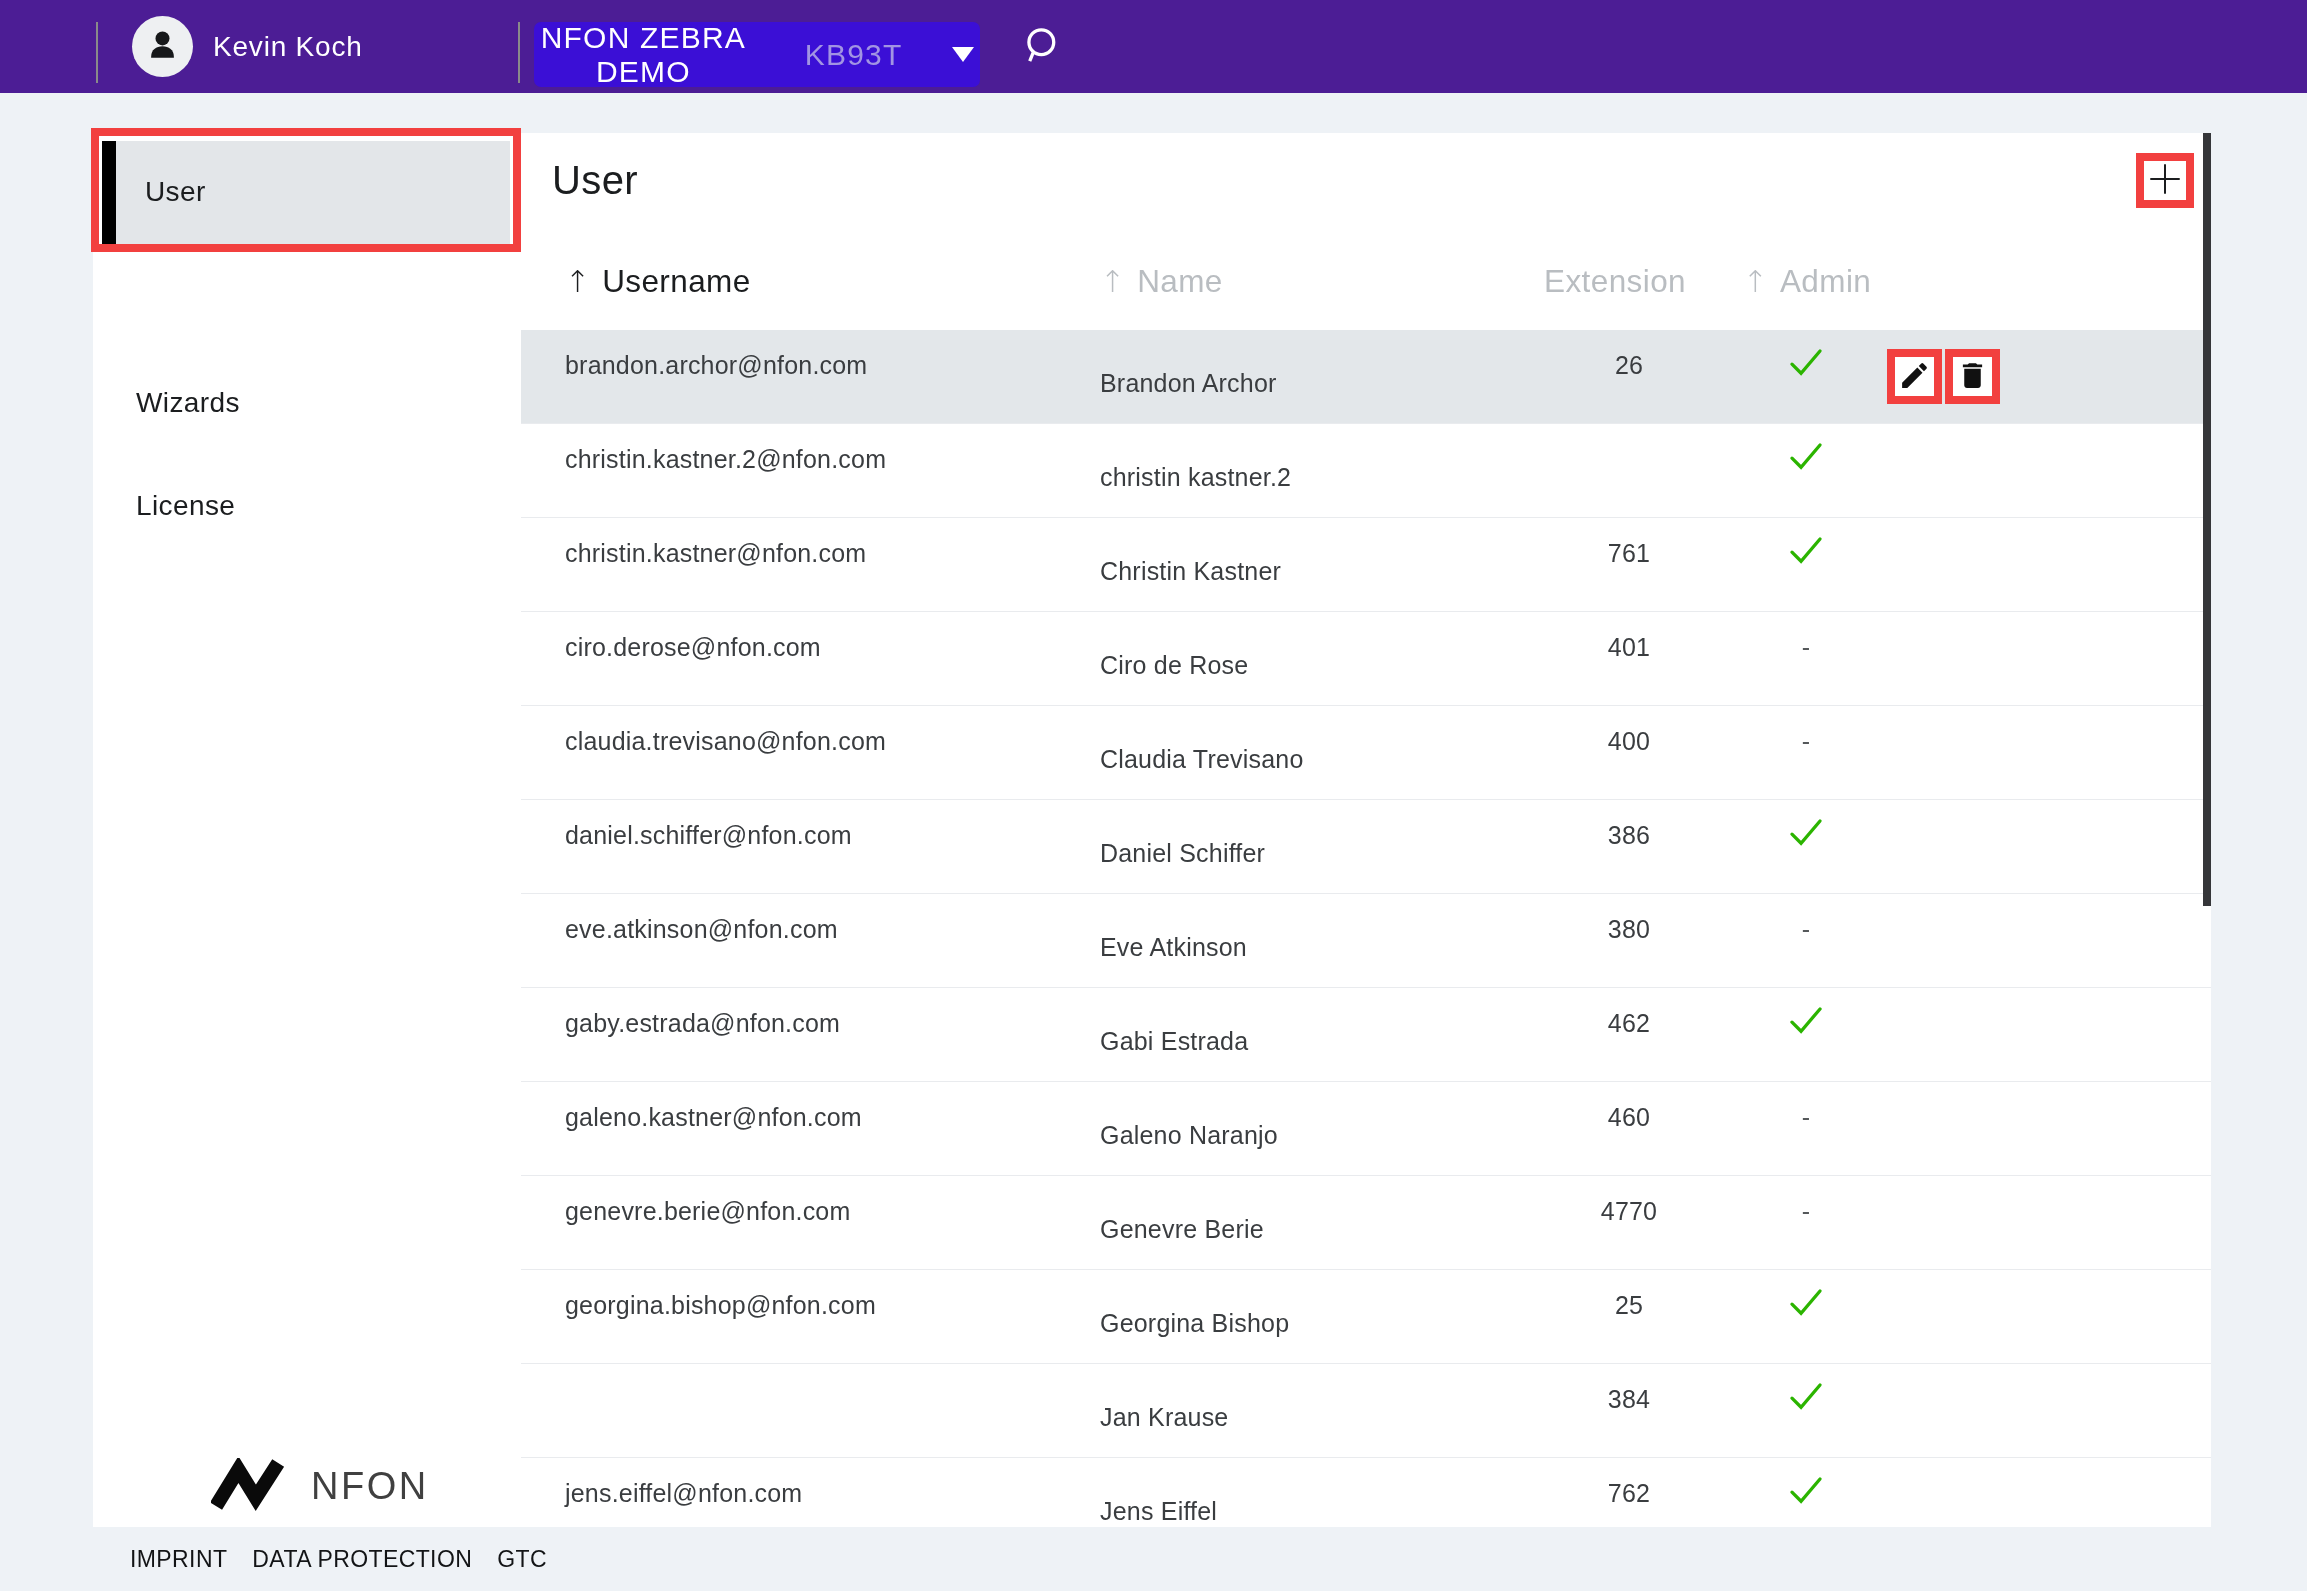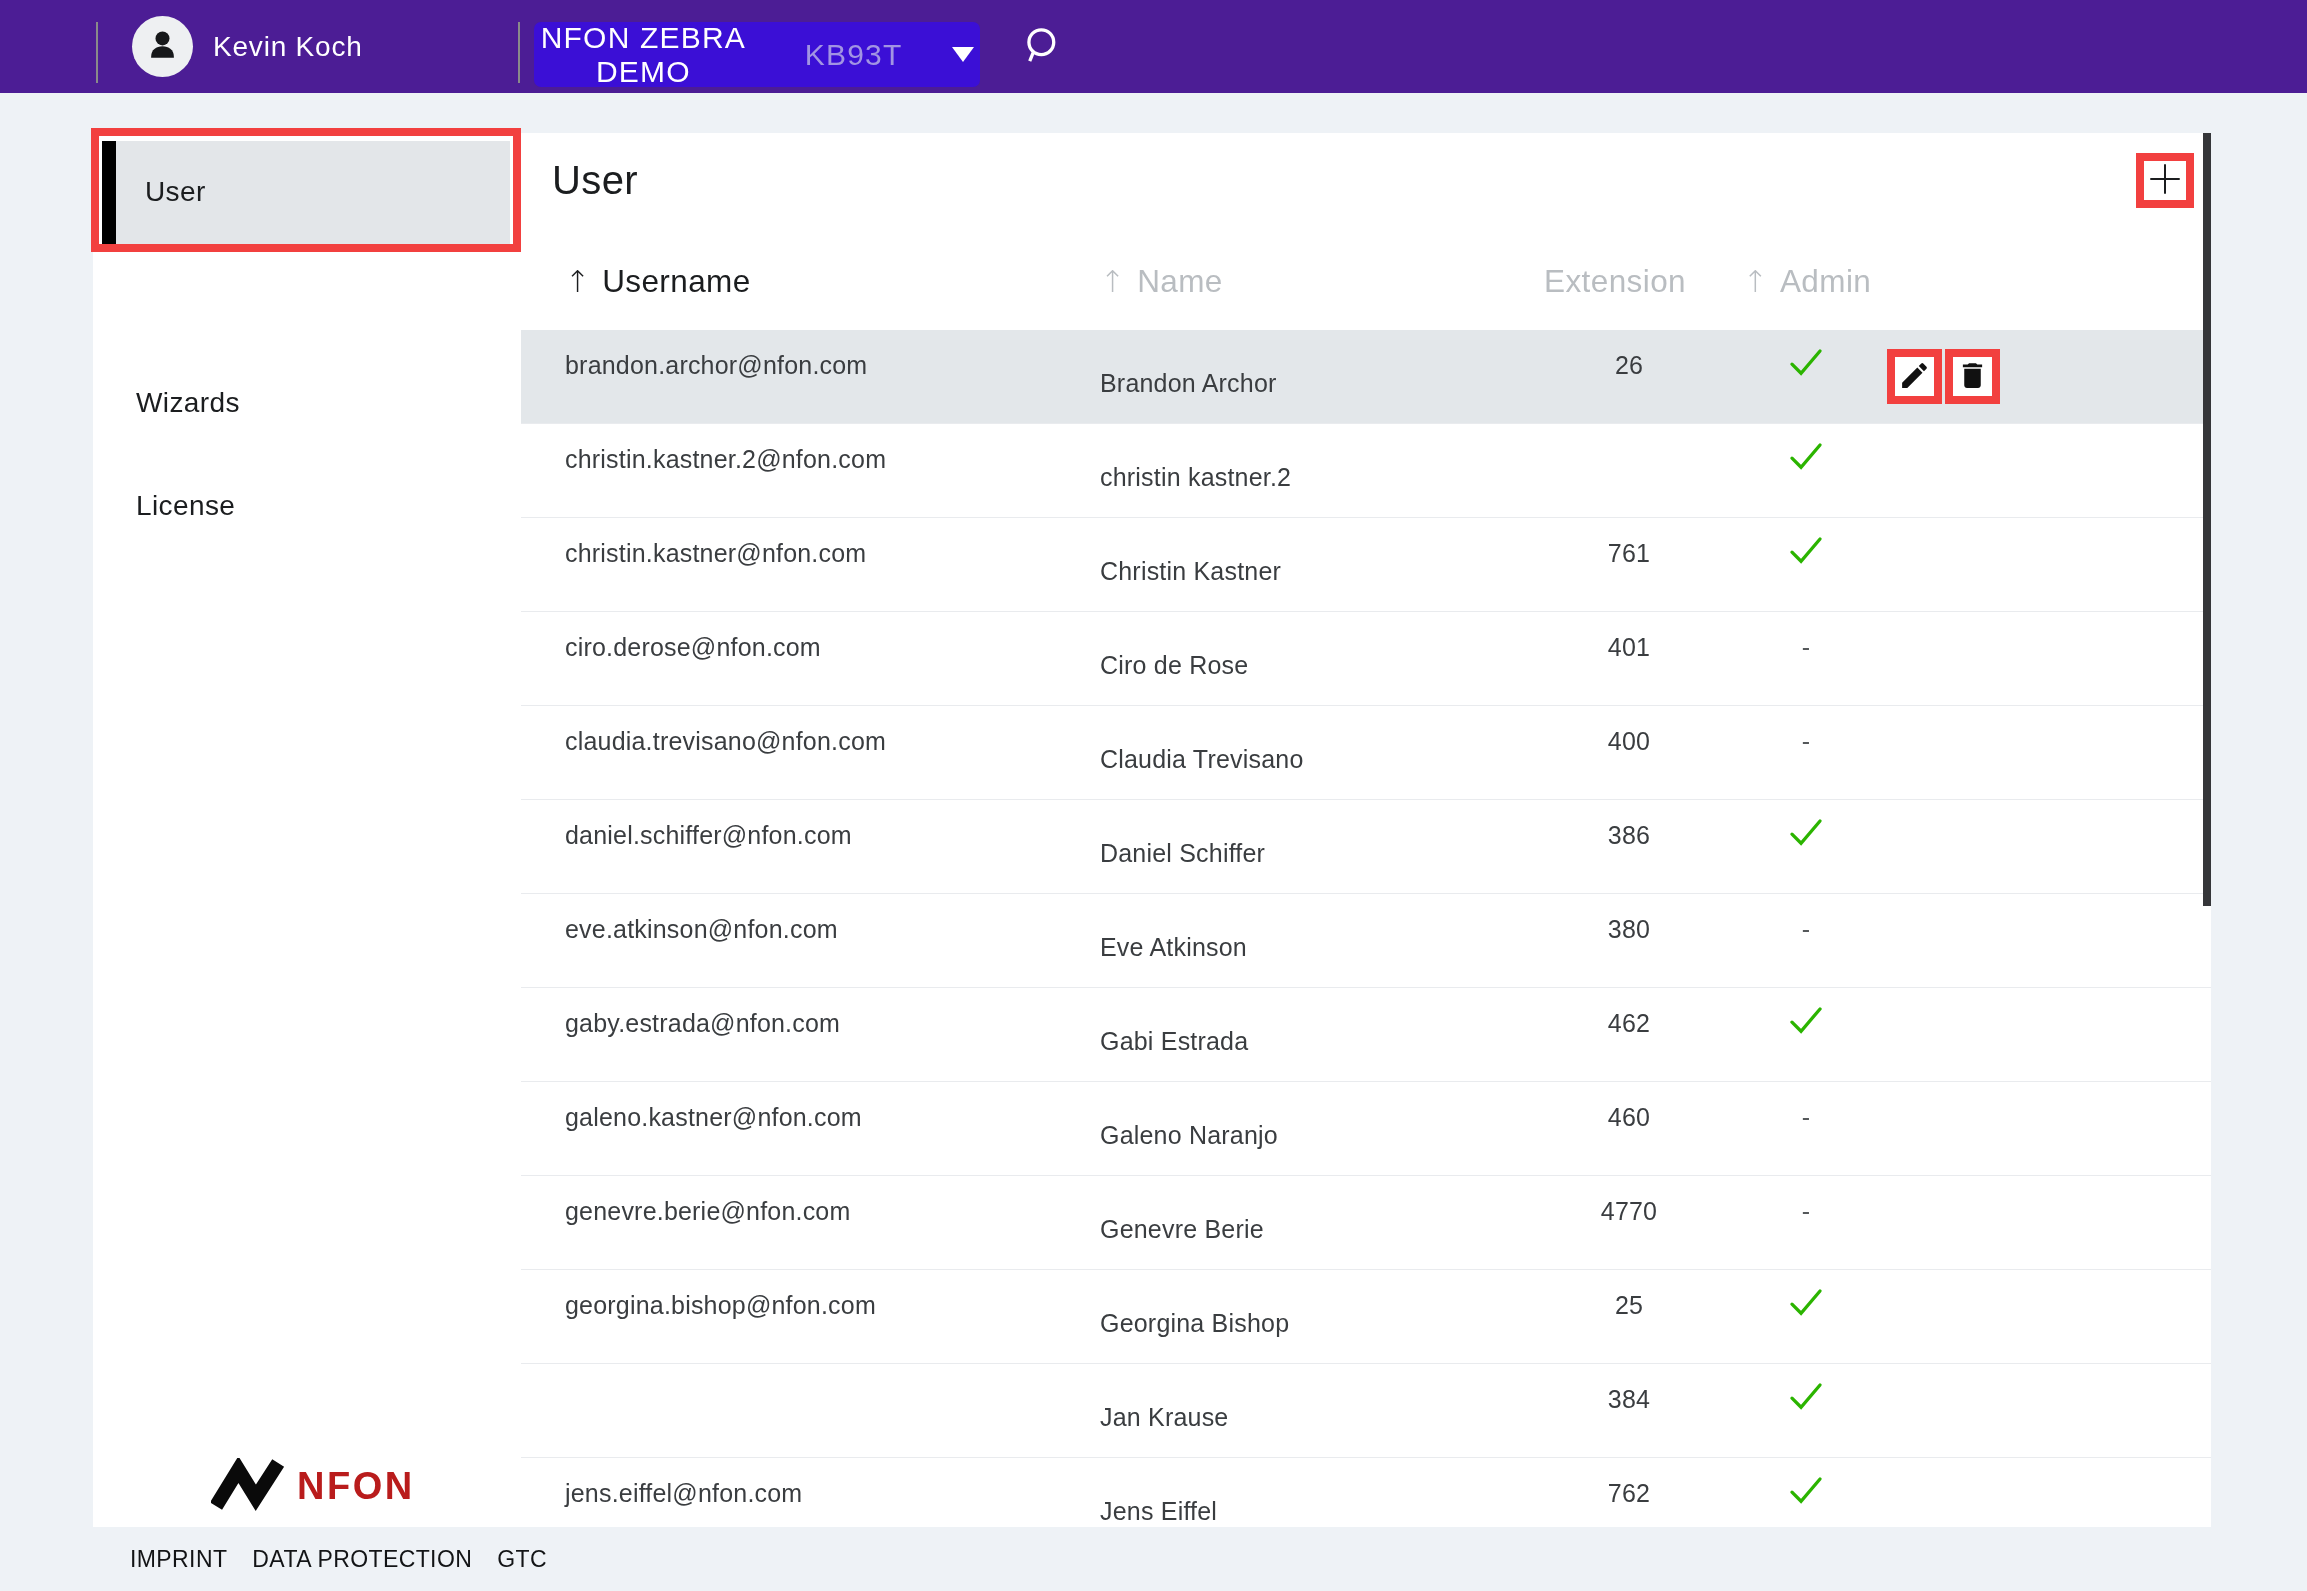--- a/index.html
+++ b/index.html
@@ -33,21 +33,21 @@
   .sidebar{position:absolute;left:93px;top:133px;width:428px;height:1394px;background:#fff;}
   .side-item{position:relative;display:flex;align-items:center;color:#1b1d1f;
     font-size:28px;font-weight:300;letter-spacing:0.4px;cursor:pointer;}
   .side-item-user{position:absolute;left:9px;top:7.5px;width:408px;height:103px;background:#e3e6e9;}
   .side-item-user .active-bar{position:absolute;left:0;top:0;width:14px;height:103px;background:#000;}
   .side-item-user .side-label{margin-left:43px;}
   .side-item-wizards{position:absolute;left:0;top:237px;width:417px;height:66px;}
   .side-item-license{position:absolute;left:0;top:340px;width:417px;height:66px;}
   .side-item-wizards .side-label,.side-item-license .side-label{margin-left:43px;}
   .logo-row{position:absolute;left:118px;top:1325px;display:flex;align-items:center;}
-  .logo-text{font-size:38px;font-weight:700;letter-spacing:2.5px;color:#b91c1c;margin-left:3px;}
+  .logo-text{font-size:38px;font-weight:400;letter-spacing:2.5px;color:#404040;margin-left:17px;}
   
   .main-panel{position:absolute;left:521px;top:133px;width:1690px;height:1394px;background:#fff;overflow:hidden;}
   .page-title{position:absolute;left:31px;top:25px;font-size:40px;font-weight:300;color:#1b1d1f;letter-spacing:0.4px;}
   .add-box{position:absolute;left:1615px;top:20px;width:58px;height:55px;border:8.3px solid #f2403f;
     background:#fff;box-sizing:border-box;display:flex;align-items:center;justify-content:center;}
   .add-btn{background:#fff;border:none;cursor:pointer;display:flex;align-items:center;justify-content:center;padding:0;}
   
   .thead{position:absolute;left:0;top:99px;width:1690px;height:98px;}
   .th{position:absolute;top:0;height:98px;display:flex;align-items:center;font-size:31.5px;font-weight:300;letter-spacing:0.4px;}
   .th .arrow{font-family:"DejaVu Sans",sans-serif;margin-right:11.6px;font-size:30px;}

